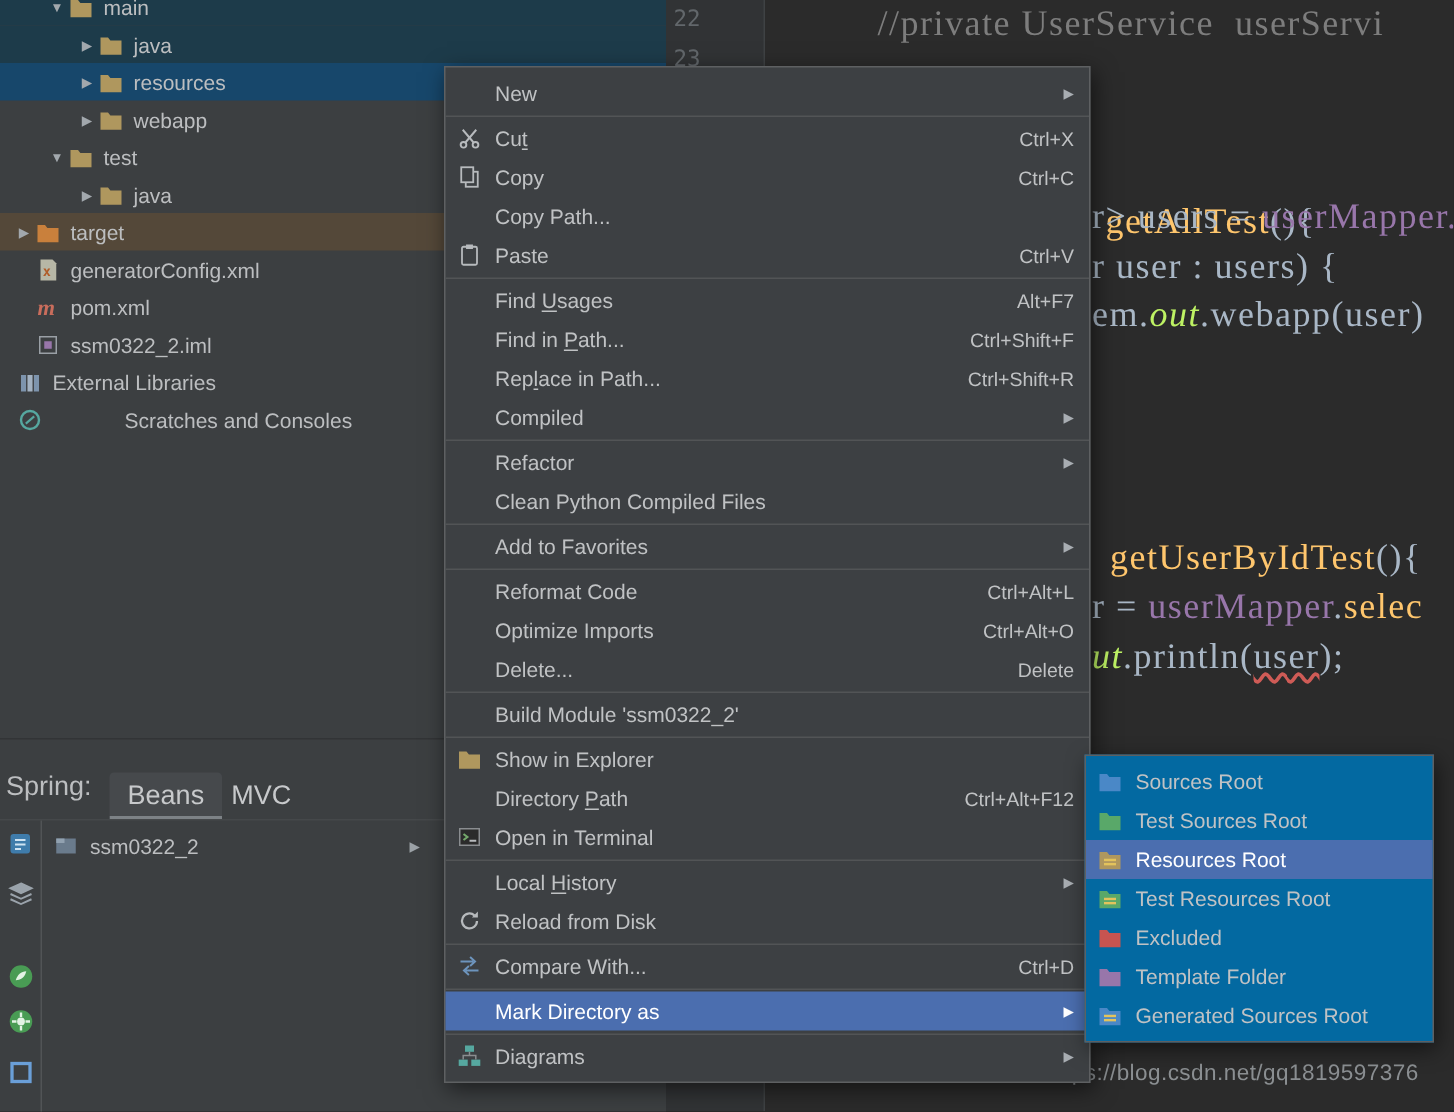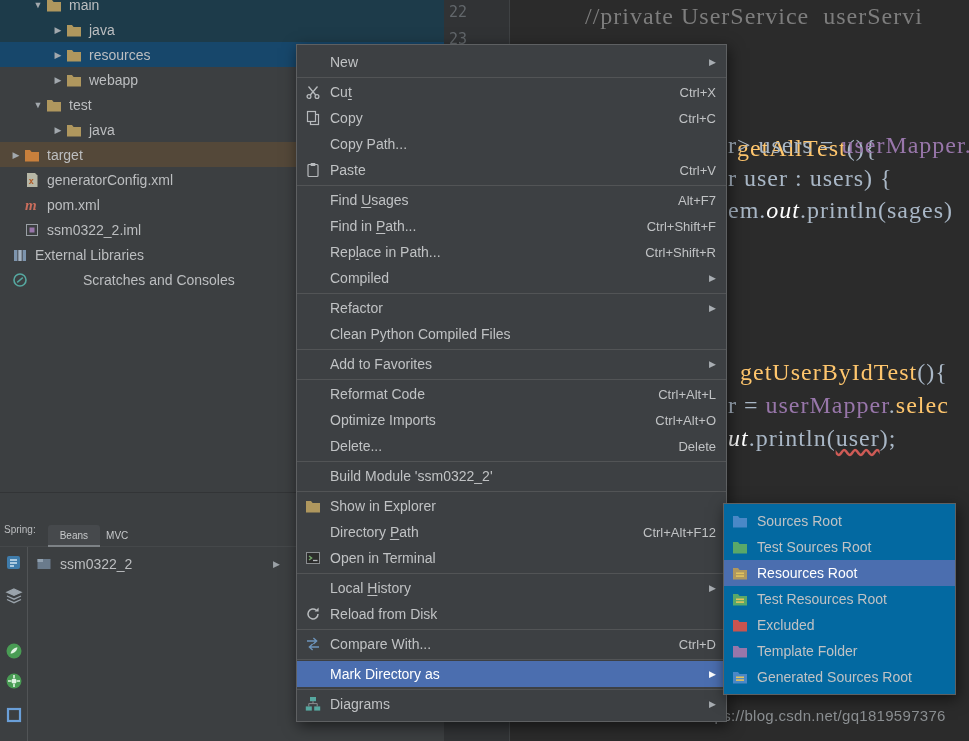--- a/index.html
+++ b/index.html
@@ -11,37 +11,37 @@
   .editor{position:absolute;left:444px;top:0;width:525px;height:741px;background:#2b2b2b;overflow:hidden}
   .gutter{position:absolute;left:0;top:0;width:66px;height:100%;background:#313335;border-right:1px solid #3f4244;
     font-family:"DejaVu Sans Mono",monospace;font-size:15px;color:#62676b}
   .ln{position:absolute;left:5px}
   .ln-0{top:3px}.ln-1{top:30px}
   .code-line{position:absolute;white-space:pre;font-family:Liberation Serif, serif;font-size:24px;letter-spacing:1px;z-index:1}
   .seg-comment{color:#7d7d7d}
   .seg-plain{color:#a9b7c6}
   .seg-method{color:#ffc66d}
   .seg-field{color:#9876aa}
-  .seg-fielditalic{color:#ffffff;font-style:italic}
+  .seg-fielditalic{color:#bef264;font-style:italic}
   .seg-error{color:#a9b7c6;text-decoration:underline;text-decoration-style:wavy;text-decoration-color:#cf5b56;text-underline-offset:3px}
   .watermark{position:absolute;left:253px;top:707px;font-size:15px;color:#8b8f92;letter-spacing:.3px;z-index:2}
 
   
   .project-panel{position:absolute;left:0;top:0;width:444px;height:741px;background:#3c3f41;overflow:hidden}
   #project-tree{position:absolute;top:-8px;left:0;width:100%}
   .tree-row{height:25px;display:flex;align-items:center;font-size:14px;color:#bcbec0;white-space:nowrap;width:100%}
   .tree-arrow{width:16px;min-width:16px;font-size:9px;color:#a2a8ad;text-align:center}
   .tree-icon{width:18px;min-width:18px;height:16px;margin-right:5px;display:flex;align-items:center}
   .bg-band{background:#1d3b4a}
   .bg-selected{background:#17476b}
   .bg-target{background:#544839}
 
   
   .spring-panel{position:absolute;left:0;top:492px;width:444px;height:249px;background:#3c3f41;border-top:1px solid #323436;z-index:3}
-  .spring-header{display:flex;align-items:flex-end;height:53px;padding:0 0 5px 4px;color:#bcbec0;font-size:10px}
+  .spring-header{display:flex;align-items:flex-end;height:53px;padding:0 0 5px 4px;color:#bcbec0;font-size:18px}
   .spring-label{margin-right:12px;padding-bottom:6px}
   .spring-tab{color:#c7c9cb;cursor:default}
   .spring-tab.selected{background:#46494c;border-bottom:2px solid #7d8286;padding:5px 12px 4px;border-radius:3px 3px 0 0}
   .spring-tab:not(.selected){padding:5px 6px 6px;}
   .spring-body{display:flex;height:196px;border-top:1px solid #45484a}
   .spring-toolbar{width:28px;min-width:28px;border-right:1px solid #515456;display:flex;flex-direction:column;align-items:center}
   .tool-btn{width:20px;height:20px;display:flex;align-items:center;justify-content:center}
   .tb-0{margin-top:6px}.tb-1{margin-top:13px}.tb-2{margin-top:35px}.tb-3{margin-top:10px}.tb-4{margin-top:14px}
   .spring-content{width:258px;padding-top:5px}
   .spring-row{display:flex;align-items:center;height:24px;padding:0 6px 0 8px;color:#bcbec0;font-size:14px}
@@ -75,21 +75,21 @@
   <div class="editor">
     <div class="gutter">
       <div class="ln ln-0">22</div>
       <div class="ln ln-1">23</div>
     </div>
     <div id="code-lines">
         <div class="code-line" style="top: 3px; left: 141px;"><span class="seg-comment">//private UserService  userServi</span></div>
         <div class="code-line" style="top: 98px; left: 293px; margin-top: 37px;"><span class="seg-method">getAllTest</span><span class="seg-plain">(){</span></div>
         <div class="code-line" style="top: 132px; left: 284px;"><span class="seg-plain">r&gt; users = </span><span class="seg-field">userMapper.</span></div>
         <div class="code-line" style="top: 165px; left: 284px;"><span class="seg-plain">r user : users) {</span></div>
-        <div class="code-line" style="top: 197px; left: 284px;"><span class="seg-plain">em.</span><span class="seg-fielditalic">out</span><span class="seg-plain">.println(sages)</span></div>
+        <div class="code-line" style="top: 197px; left: 284px;"><span class="seg-plain">em.</span><span class="seg-fielditalic">out</span><span class="seg-plain">.webapp(user)</span></div>
         <div class="code-line" style="top: 359px; left: 296px;"><span class="seg-method">getUserByIdTest</span><span class="seg-plain">(){</span></div>
         <div class="code-line" style="top: 392px; left: 284px;"><span class="seg-plain">r = </span><span class="seg-field">userMapper</span><span class="seg-plain">.</span><span class="seg-method">selec</span></div>
         <div class="code-line" style="top: 425px; left: 284px;"><span class="seg-fielditalic">ut</span><span class="seg-plain">.println(</span><span class="seg-error">user</span><span class="seg-plain">);</span></div>
       </div>
     <div class="watermark">https://blog.csdn.net/gq1819597376</div>
   </div>
 
   <div class="project-panel">
     <div id="project-tree">
         <div class="tree-row bg-band" style="padding-left: 30px;">

